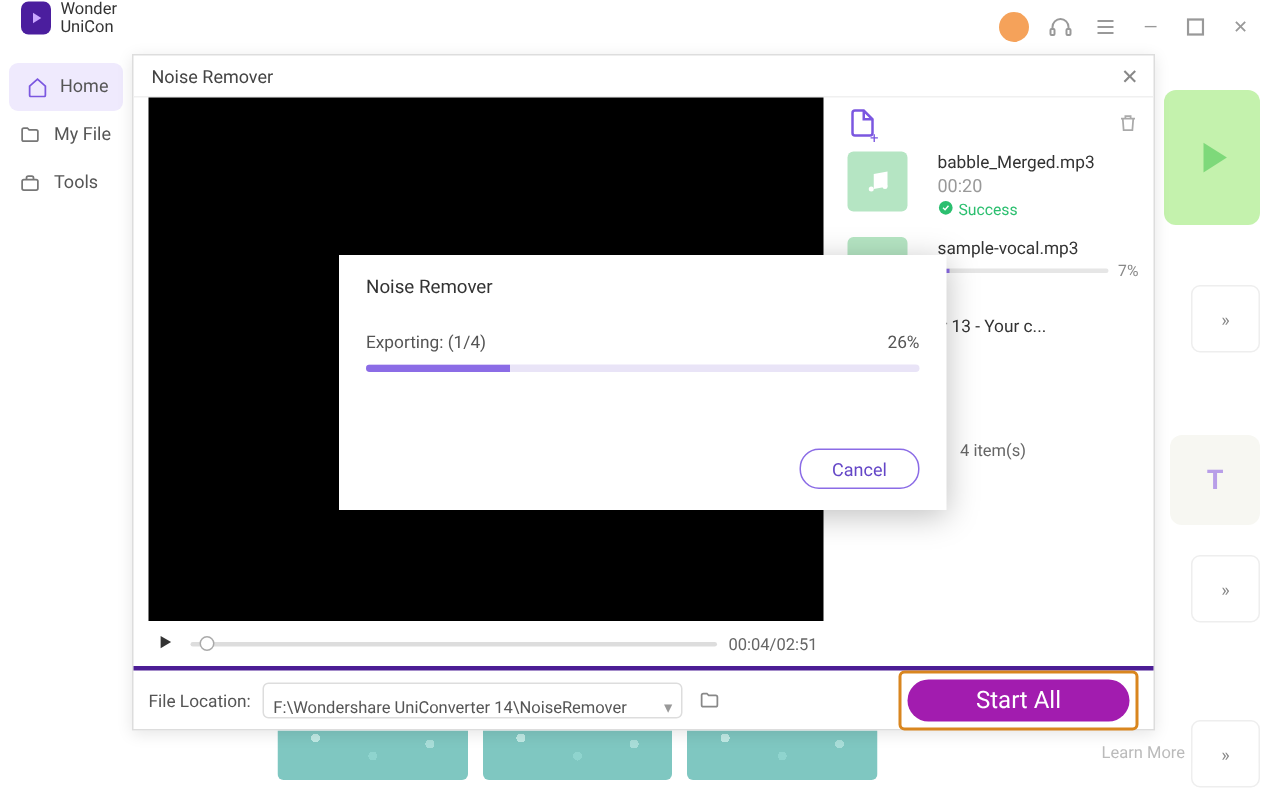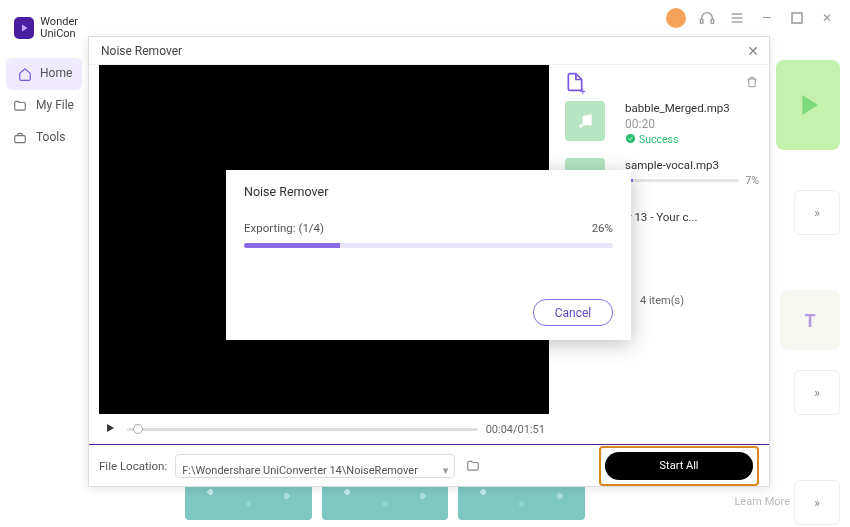--- a/index.html
+++ b/index.html
@@ -1,20 +1,20 @@
 <!DOCTYPE html>
 <html><head>
 <meta charset="utf-8">
 <style>
 *{box-sizing:border-box;margin:0;padding:0;font-family:-apple-system,BlinkMacSystemFont,"Segoe UI",Roboto,sans-serif}
 body{width:850px;height:527px;background:#fff;position:relative;overflow:hidden;font-size:12px;color:#333}
 .app-header{position:absolute;top:0;right:0;height:36px;display:flex;align-items:center;gap:12px;padding:0 14px}
 .hdr-icon{width:18px;height:18px;display:flex;align-items:center;justify-content:center;color:#999}
 .avatar{width:20px;height:20px;border-radius:50%;background:#f5a25a}
-.sidebar{position:absolute;left:0;top:0;width:88px;height:527px;padding-top:16px}
+.sidebar{position:absolute;left:0;top:0;width:88px;height:527px;}
 .logo-row{display:flex;align-items:center;gap:6px;padding:0 10px 18px 14px}
 .logo-icon{width:22px;height:22px;border-radius:5px;background:#4b1e9e;display:flex;align-items:center;justify-content:center}
 .logo-text{font-size:11px;line-height:12px;color:#333}
 .nav-item{display:flex;align-items:flex-start;gap:8px;padding:8px 12px;font-size:12px;color:#555;cursor:pointer}
 .nav-item.active{background:#efeafd;border-radius:6px;margin:0 6px}
 .nav-icon{width:16px;height:16px;display:flex;align-items:center;justify-content:center;color:#777}
 .nav-item.active .nav-icon{color:#7b57e0}
 .bg-tiles{position:absolute;left:170px;right:10px;top:60px;bottom:10px}
 .tile{position:absolute;width:60px;height:60px;background:#f7f7f2;border-radius:8px}
 .green-tile{width:64px;height:90px;background:#c4f2ad;border-radius:8px;display:flex;align-items:center;justify-content:center}
@@ -42,25 +42,25 @@
 .file-thumb{width:40px;height:40px;background:#b5e5c3;border-radius:4px;display:flex;align-items:center;justify-content:center;color:#fff}
 .file-meta{flex:1;font-size:11px}
 .file-name{font-size:11.5px;color:#333;margin-bottom:2px;white-space:nowrap;overflow:hidden;text-overflow:ellipsis}
 .file-sub{color:#999;font-size:12px}
 .success{color:#2bbf6f;font-size:10.5px;display:flex;gap:3px;margin-top:2px}
 .waiting{color:#999;font-size:10.5px;display:flex;align-items:center;gap:3px;margin-top:3px}
 .prog-row{display:flex;align-items:center;gap:6px;margin-top:2px}
 .prog-track{flex:1;height:3px;background:#e6e6e6;border-radius:2px;overflow:hidden}
 .prog-fill{height:100%;background:#8b6ce6}
 .item-count{text-align:center;font-size:11px;color:#666;padding:6px 0}
-.modal-footer{height:42px;display:flex;align-items:center;padding:0 10px;gap:8px;border-top:1px solid #4c1d95}
+.modal-footer{height:42px;display:flex;align-items:center;padding:0 10px;gap:8px;border-top:3px solid #4c1d95}
 .fl-label{font-size:11.5px;color:#555}
 .fl-select{flex:0 0 280px;height:24px;border:1px solid #ddd;border-radius:4px;display:flex;align-items:flex-end;padding:0 6px;font-size:11px;color:#555;justify-content:space-between}
 .folder-btn{width:20px;height:20px;display:flex;align-items:center;justify-content:center;color:#888;cursor:pointer}
-.start-all{margin-left:auto;height:28px;width:148px;background:#000000;color:#fff;border-radius:14px;display:flex;align-items:center;justify-content:center;font-size:11px;cursor:pointer}
+.start-all{margin-left:auto;height:28px;width:148px;background:#a21caf;color:#fff;border-radius:14px;display:flex;align-items:center;justify-content:center;font-size:16px;cursor:pointer}
 .start-highlight{border:2px solid #d9861f;border-radius:4px;padding:4px;margin-left:auto}
 .inner-modal{position:absolute;left:226px;top:170px;width:405px;height:170px;background:#fff;box-shadow:0 4px 20px rgba(0,0,0,.25);padding:14px 18px;z-index:10}
 .inner-title{font-size:12.5px;color:#333;margin-bottom:22px}
 .export-row{display:flex;justify-content:space-between;font-size:11.5px;color:#555;margin-bottom:8px}
 .export-track{height:5px;background:#e9e4f7;border-radius:3px;overflow:hidden}
 .export-fill{height:100%;width:26%;background:#8b6ce6}
 .cancel-btn{position:absolute;right:18px;bottom:14px;height:27px;width:80px;border:1.5px solid #8b6ce6;color:#6446c7;border-radius:13px;display:flex;align-items:center;justify-content:center;font-size:12px;cursor:pointer;background:#fff}
 </style>
 </head>
 <body>
@@ -160,21 +160,21 @@
         <div class="video-gfx"></div>
           <div class="video-gfx2"></div>
       </div>
       <div class="player-bar">
         <span class="play-btn"><svg width="14" height="14" viewBox="0 0 24 24" fill="#333">
               <path d="M7 5v14l12-7z"></path>
             </svg></span>
         <div class="seek">
             <div class="seek-thumb"></div>
           </div>
-        <span class="time"><span>00:04</span>/<span>01:51</span></span>
+        <span class="time"><span>00:04</span>/<span>02:51</span></span>
       </div>
     </div>
     <div class="right-panel">
       <div class="rp-hdr">
         <span class="doc-plus"><svg width="20" height="20" viewBox="0 0 24 24" fill="none" stroke="currentColor" stroke-width="2">
               <path d="M13 2H6a2 2 0 00-2 2v16a2 2 0 002 2h12a2 2 0 002-2V9l-7-7z"></path>
               <path d="M13 2v7h7"></path>
             </svg><span style="font-size:10px;position:relative;left:-5px;top:3px">+</span></span>
         <span style="color:#aaa"><svg width="14" height="14" viewBox="0 0 24 24" fill="none" stroke="currentColor" stroke-width="2">
               <path d="M4 7h16M9 7V4h6v3M6 7l1 13h10l1-13"></path>

